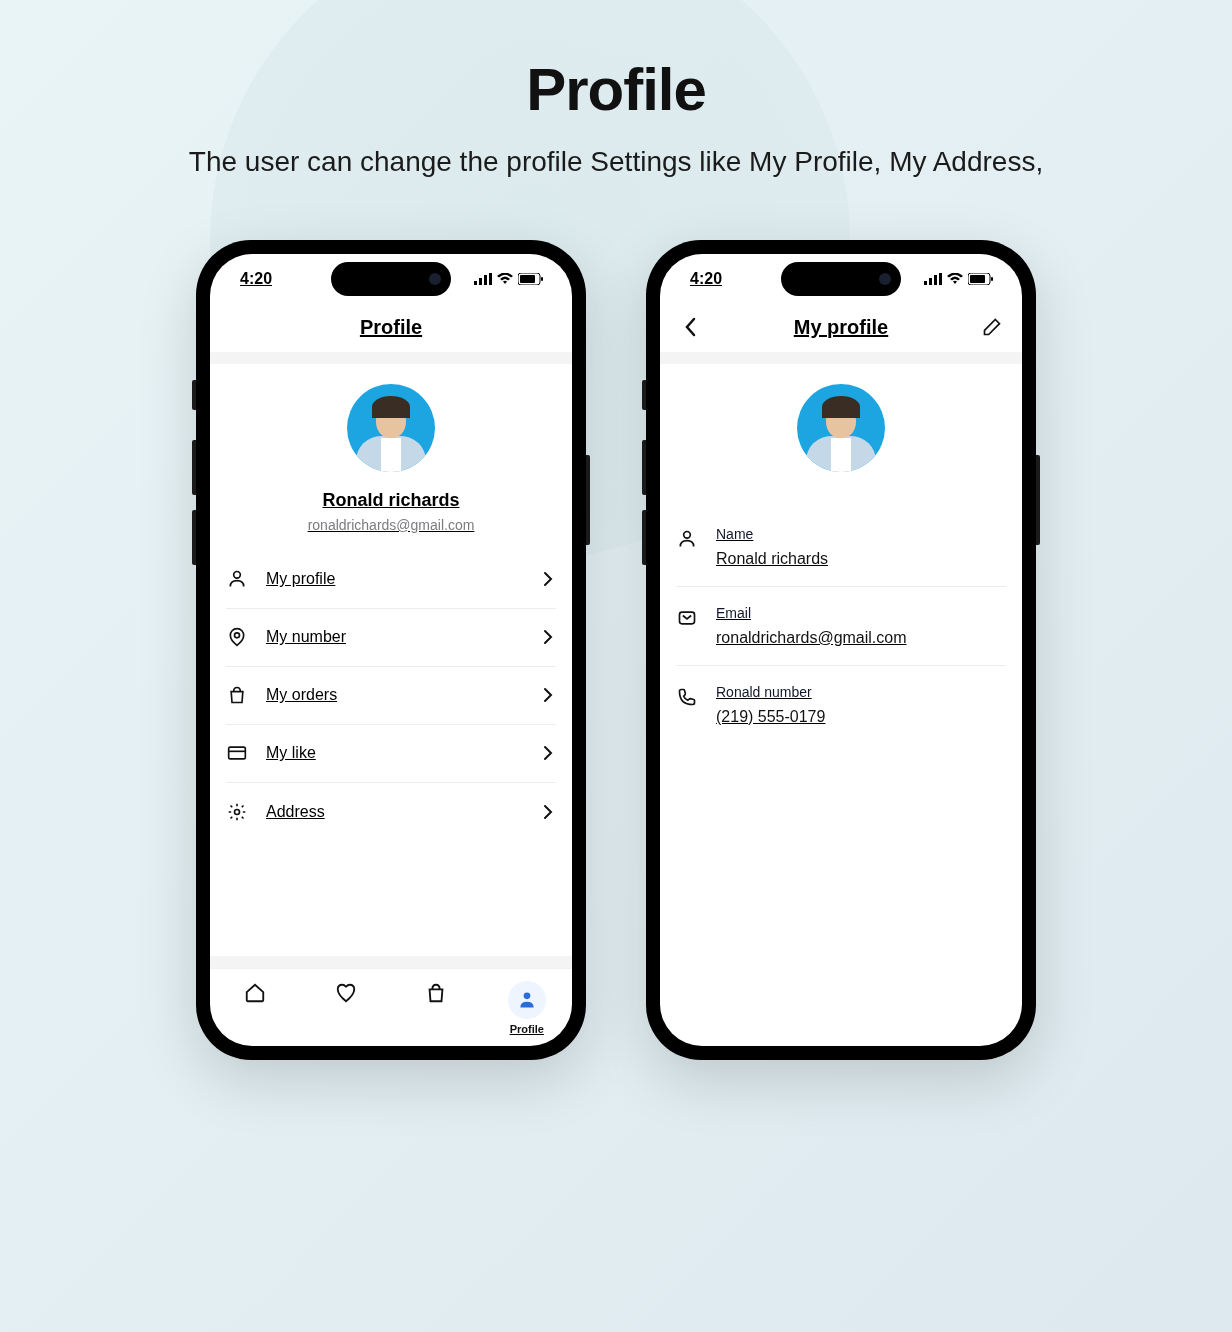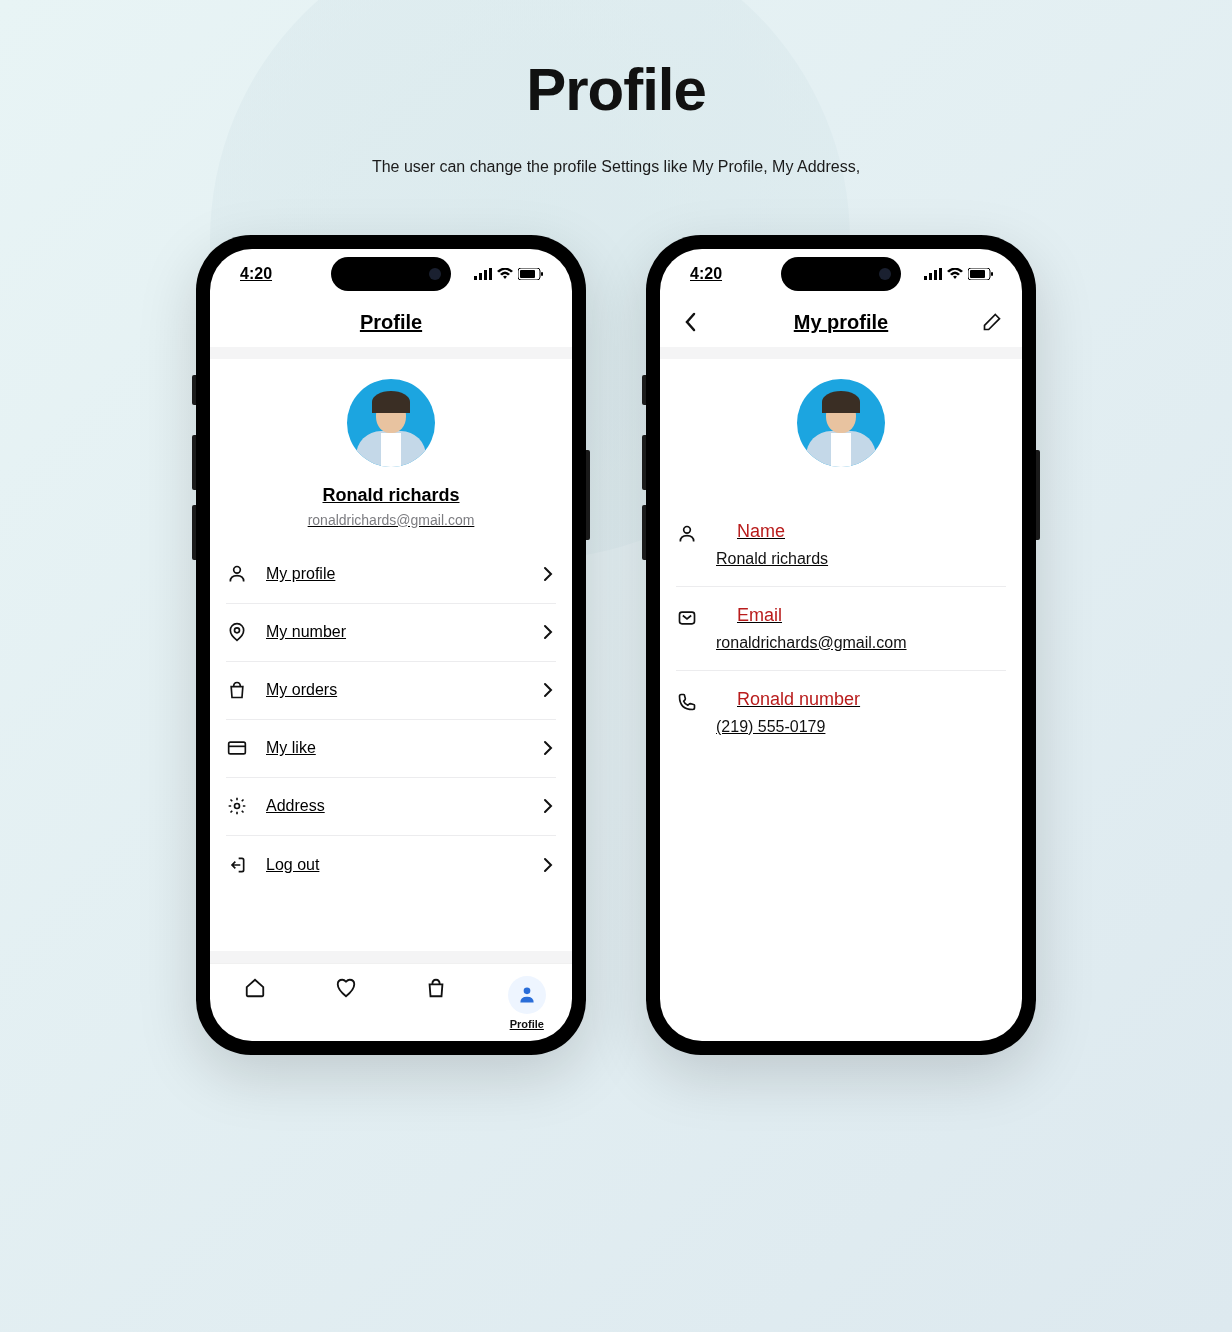--- a/index.html
+++ b/index.html
@@ -26,23 +26,23 @@
     text-align: center;
     padding-top: 55px;
   }
   .page-title {
     font-size: 60px;
     font-weight: 800;
     color: #111;
     letter-spacing: -1px;
   }
   .page-subtitle {
-    font-size: 16px;
+    font-size: 28px;
     color: #1b1b1b;
-    margin-top: 30px;
+    margin-top: 16px;
     line-height: 1.6;
     font-weight: 500;
   }
   .phones {
     display: flex;
     justify-content: center;
     gap: 60px;
     margin-top: 55px;
     position: relative;
   }
@@ -300,24 +300,23 @@
     flex-shrink: 0;
     margin-top: 2px;
     display: flex;
     align-items: center;
     justify-content: center;
   }
   .detail-text {
     flex: 1;
   }
   .detail-label {
-    font-size: 18px;
-    color: #b91c1c;
+    font-size: 14px;
+    color: #0f172a;
     margin-bottom: 8px;
-    margin-left: 21px;
   }
   .detail-value {
     font-size: 16px;
     font-weight: 500;
     color: #111;
   }
   svg { display: block; }
 </style>
 </head>
 <body>
@@ -443,34 +442,20 @@
             </span>
         </div>
         <div class="menu-item">
           <span class="menu-icon">
               <svg width="20" height="20" viewBox="0 0 24 24" fill="none" stroke="#111" stroke-width="2">
                 <circle cx="12" cy="12" r="3"></circle>
                 <path d="M12 2 L12 5 M12 19 L12 22 M4.2 4.2 L6.3 6.3 M17.7 17.7 L19.8 19.8 M2 12 L5 12 M19 12 L22 12 M4.2 19.8 L6.3 17.7 M17.7 6.3 L19.8 4.2"></path>
               </svg>
             </span>
           <span class="menu-label">Address</span>
-          <span class="menu-chevron">
-              <svg width="10" height="16" viewBox="0 0 10 16">
-                <path d="M2 2 L8 8 L2 14" fill="none" stroke="#111" stroke-width="2" stroke-linecap="round"></path>
-              </svg>
-            </span>
-        </div>
-        <div class="menu-item">
-          <span class="menu-icon">
-              <svg width="20" height="20" viewBox="0 0 24 24" fill="none" stroke="#111" stroke-width="2">
-                <path d="M14 4 L18 4 Q20 4 20 6 L20 18 Q20 20 18 20 L14 20"></path>
-                <path d="M10 8 L6 12 L10 16 M6 12 L16 12"></path>
-              </svg>
-            </span>
-          <span class="menu-label">Log out</span>
           <span class="menu-chevron">
               <svg width="10" height="16" viewBox="0 0 10 16">
                 <path d="M2 2 L8 8 L2 14" fill="none" stroke="#111" stroke-width="2" stroke-linecap="round"></path>
               </svg>
             </span>
         </div>
       </div>
 
       <div class="spacer"></div>
       <div class="gray-divider"></div>

